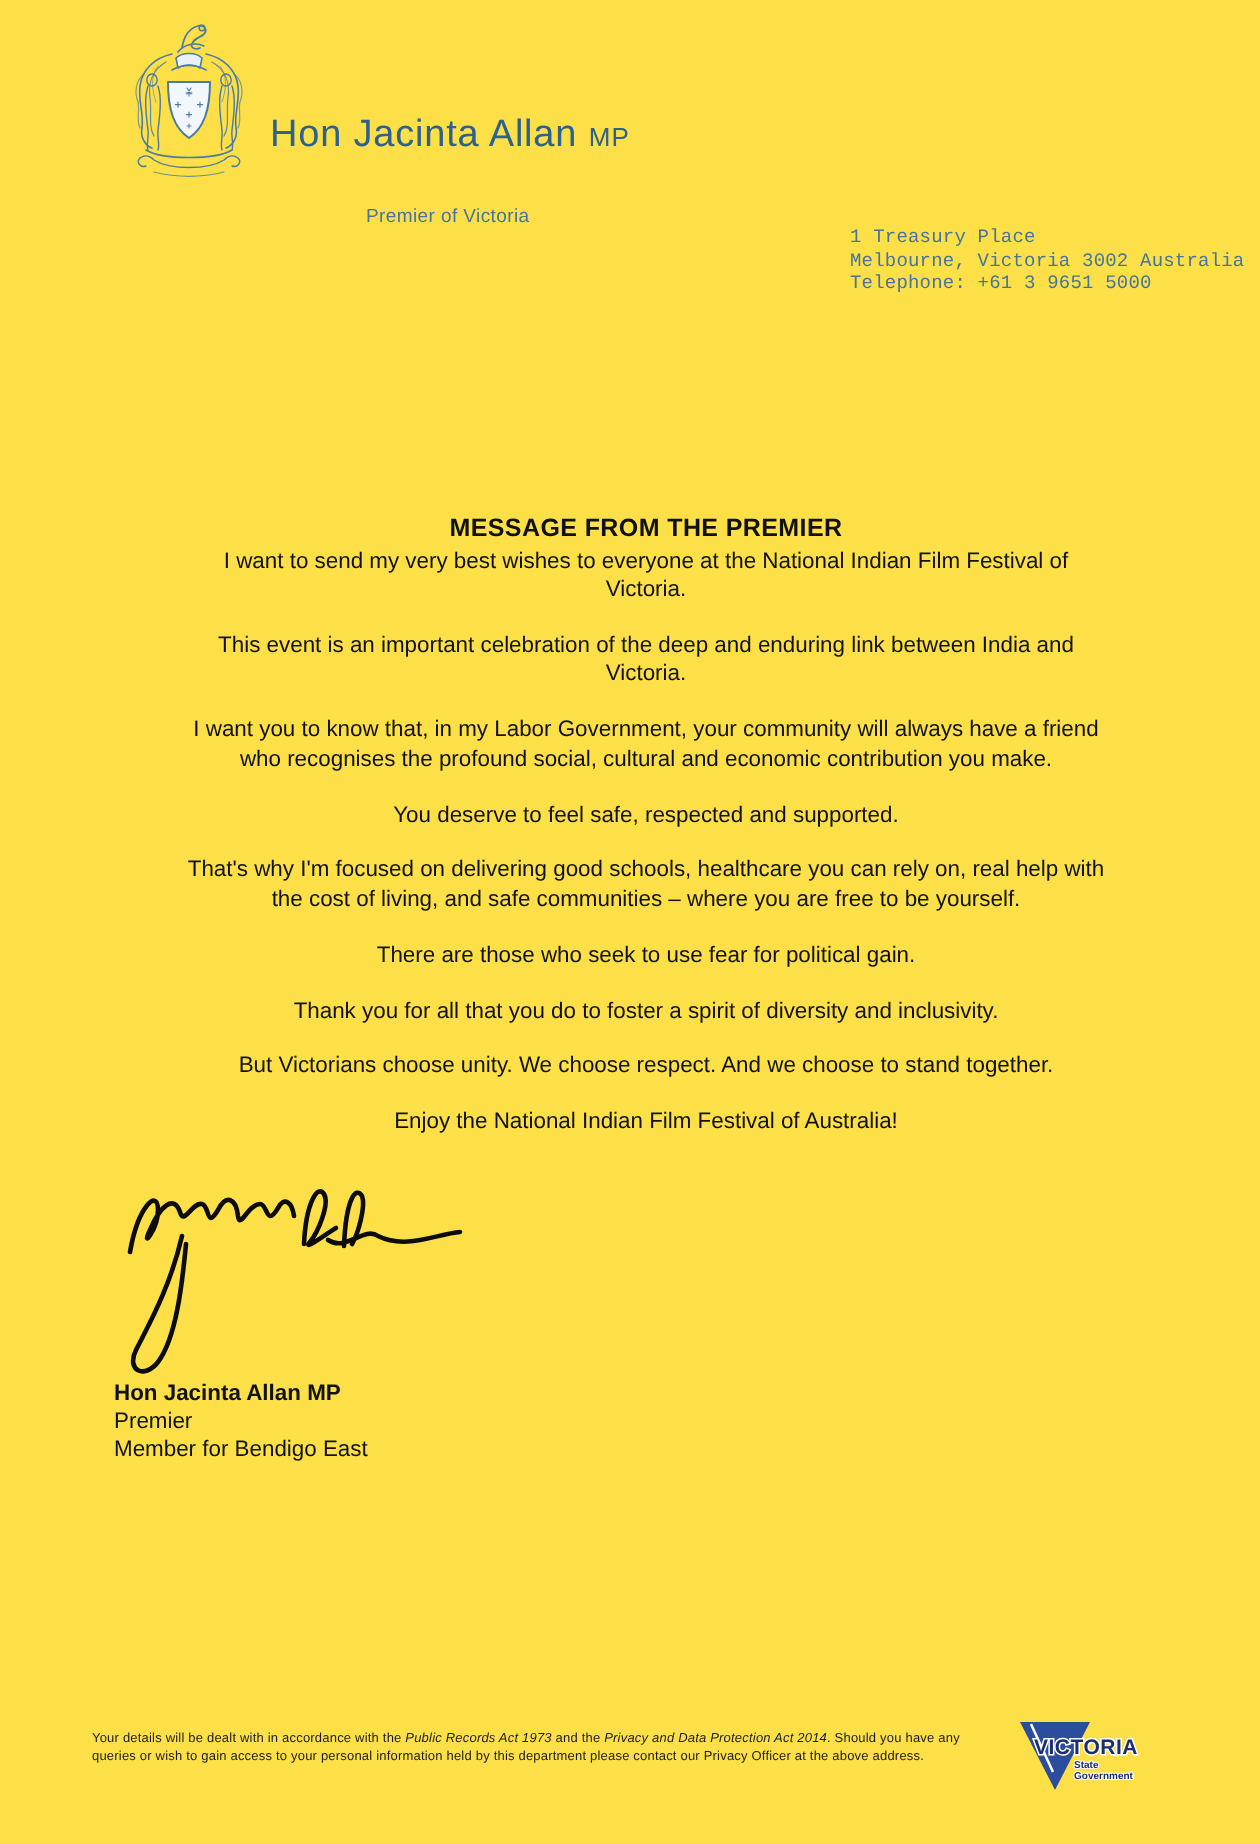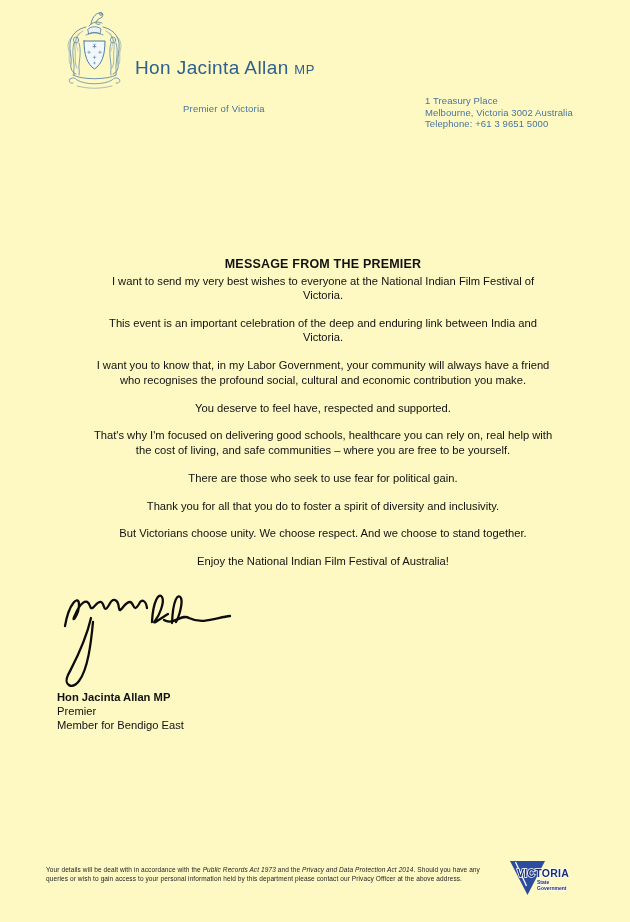--- a/index.html
+++ b/index.html
@@ -1,38 +1,38 @@
 <!DOCTYPE html>
 <html><head>
 <meta charset="utf-8">
 <style>
   html,body{margin:0;padding:0;background:#ffffff;}
   .page{
     position:relative;
     width:630px;height:922px;
-    background:#fef9c3;
+    background:#fde047;
     font-family:"Liberation Sans", sans-serif;
     color:#111;
     overflow:hidden;
   }
   
   .crest{position:absolute;left:61px;top:7px;width:67px;height:89px;}
   .hdr-name{
     position:absolute;left:135px;top:57px;
     font-size:19px;color:#2d618e;letter-spacing:.4px;font-weight:400;
     white-space:nowrap;
   }
   .hdr-name .mp{font-size:13px;letter-spacing:.6px;}
   .hdr-role{
     position:absolute;left:136px;top:103px;
     font-size:9.5px;color:#45749c;letter-spacing:.2px;white-space:nowrap;padding-left:47px;
   }
   .hdr-address{
-    position:absolute;left:425px;top:95px;
-    font-size:9.5px;color:#45749c;line-height:11.5px;letter-spacing:.1px;
+    position:absolute;left:425px;top:113px;
+    font-size:9.5px;color:#45749c;line-height:11.5px;letter-spacing:.1px;font-family:Liberation Mono, monospace;
   }
   .hdr-address div{white-space:nowrap;}
   
   .title{
     position:absolute;left:57px;top:257px;width:532px;
     text-align:center;font-size:12.5px;font-weight:bold;letter-spacing:.2px;
   }
   .body-text{position:absolute;left:57px;top:274px;width:532px;}
   .para{margin:0 0 13.6px 0;font-size:11.2px;line-height:14.3px;}
   .para .line{display:block;white-space:nowrap;text-align:center;}
@@ -115,21 +115,21 @@
     </p>
     <p class="para">
       <span class="line">This event is an important celebration of the deep and enduring link between India and</span>
       <span class="line">Victoria.</span>
     </p>
     <p class="para">
       <span class="line">I want you to know that, in my Labor Government, your community will always have a friend</span>
       <span class="line">who recognises the profound social, cultural and economic contribution you make.</span>
     </p>
     <p class="para">
-      <span class="line">You deserve to feel have, respected and supported.</span>
+      <span class="line">You deserve to feel safe, respected and supported.</span>
     </p>
     <p class="para">
       <span class="line">That's why I'm focused on delivering good schools, healthcare you can rely on, real help with</span>
       <span class="line">the cost of living, and safe communities – where you are free to be yourself.</span>
     </p>
     <p class="para">
       <span class="line">There are those who seek to use fear for political gain.</span>
     </p>
     <p class="para">
       <span class="line">Thank you for all that you do to foster a spirit of diversity and inclusivity.</span>

